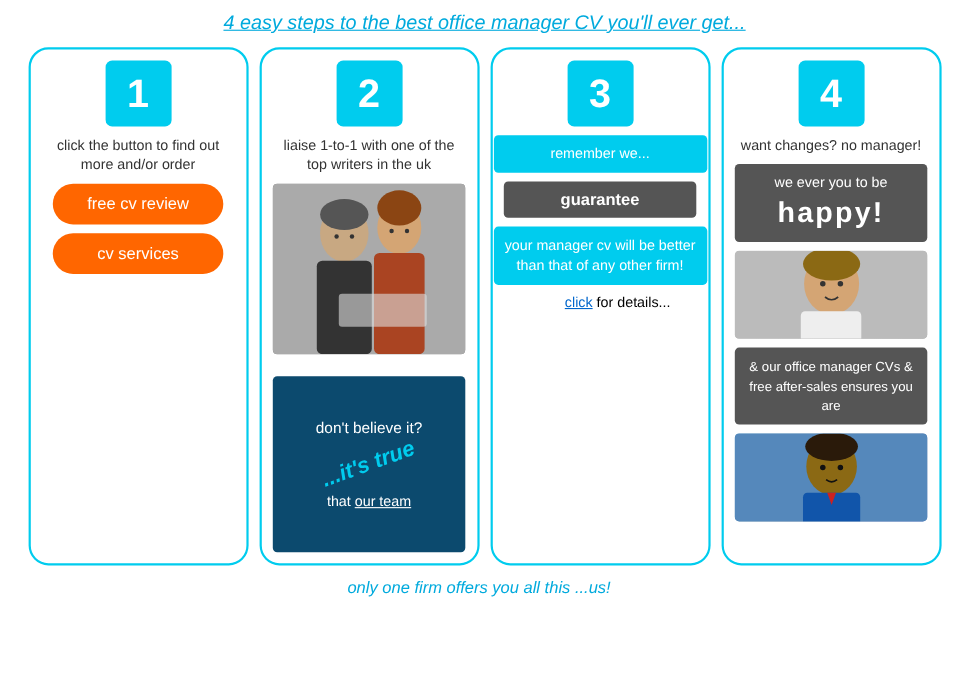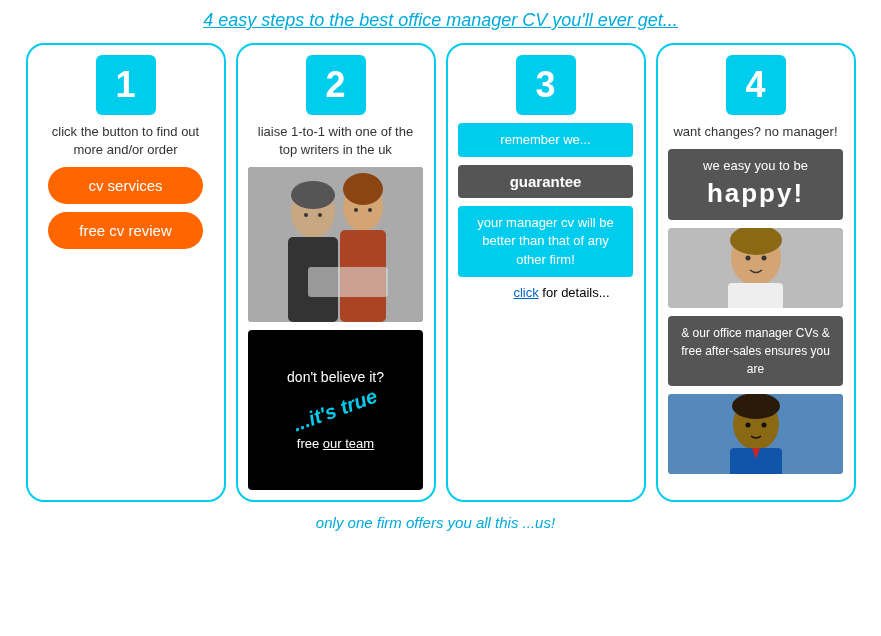--- a/index.html
+++ b/index.html
@@ -71,33 +71,34 @@
       border-radius: 4px;
       display: flex;
       align-items: center;
       justify-content: center;
     }
     .photo-person-svg {
       width: 100%;
       height: 100%;
     }
     .dont-believe {
-      background: #000000;
+      background: #0c4a6e;
       color: #fff;
       width: 175px;
       min-height: 160px;
       border-radius: 4px;
       display: flex;
       flex-direction: column;
       align-items: center;
       justify-content: center;
       padding: 12px;
       text-align: center;
       font-size: 14px;
       gap: 8px;
+      margin-top: 12px;
     }
     .its-true {
       color: #00ccee;
       font-size: 20px;
       font-style: italic;
       font-weight: bold;
       transform: rotate(-20deg);
       display: block;
       margin: 6px 0;
     }
@@ -109,21 +110,21 @@
       color: #fff;
       text-decoration: underline;
     }
     .cyan-box {
       background: #00ccee;
       color: #fff;
       border-radius: 4px;
       padding: 8px 10px;
       text-align: center;
       font-size: 13px;
-      width: 175px;
+      width: 194px;
       line-height: 1.4;
     }
     .gray-box {
       background: #555;
       color: #fff;
       border-radius: 4px;
       padding: 8px 4px;
       text-align: center;
       font-size: 15px;
       font-weight: bold;
@@ -193,22 +194,22 @@
 </head>
 <body>
 
 <p class="page-title">4 easy steps to the best office manager CV you'll ever get...</p>
 
 <div class="columns">
 
   <div class="col">
     <div class="step-number">1</div>
     <p class="step-desc">click the button to find out more and/or order</p>
+    <button class="btn-orange">free cv review</button>
     <button class="btn-orange">cv services</button>
-    <button class="btn-orange">free cv review</button>
   </div>
 
   <div class="col">
     <div class="step-number">2</div>
     <p class="step-desc">liaise 1-to-1 with one of the top writers in the uk</p>
     <div class="photo-box">
       <svg class="photo-person-svg" viewBox="0 0 175 155" xmlns="http://www.w3.org/2000/svg">
         <rect width="175" height="155" fill="#888"></rect>
 
         <rect width="175" height="155" fill="#aaa"></rect>
@@ -228,40 +229,40 @@
         <circle cx="58" cy="48" r="2" fill="#333"></circle>
         <circle cx="72" cy="48" r="2" fill="#333"></circle>
         <circle cx="108" cy="43" r="2" fill="#333"></circle>
         <circle cx="122" cy="43" r="2" fill="#333"></circle>
       </svg>
     </div>
     <div class="dont-believe">
       <span>don't believe it?</span>
       <span class="its-true">...it's true</span>
       <span class="meet-team">
-        <span>free </span><a href="#">our team</a>
+        <span>that </span><a href="#">our team</a>
       </span>
     </div>
   </div>
 
   <div class="col">
     <div class="step-number">3</div>
     <div class="cyan-box">remember we...</div>
     <div class="gray-box">guarantee</div>
     <div class="cyan-box">your manager cv will be better than that of any other firm!</div>
     <p style="font-size:13px; text-align:center;margin-left:32px;">
       <a class="click-link" href="#">click</a><span> for details...</span>
     </p>
   </div>
 
   <div class="col">
     <div class="step-number">4</div>
     <p class="step-desc">want changes? no manager!</p>
     <div class="col4-top">
-      <span>we easy you to be</span>
+      <span>we ever you to be</span>
       <div class="happy-text">happy!</div>
     </div>
     <div class="photo-woman">
       <svg viewBox="0 0 175 80" width="175" height="80" xmlns="http://www.w3.org/2000/svg">
         <rect width="175" height="80" fill="#bbb"></rect>
         <ellipse cx="88" cy="30" rx="25" ry="28" fill="#d4a574"></ellipse>
         <rect x="60" y="55" width="55" height="30" rx="4" fill="#eee"></rect>
         <ellipse cx="88" cy="12" rx="26" ry="15" fill="#8B6914"></ellipse>
         <circle cx="80" cy="30" r="2.5" fill="#333"></circle>
         <circle cx="96" cy="30" r="2.5" fill="#333"></circle>

